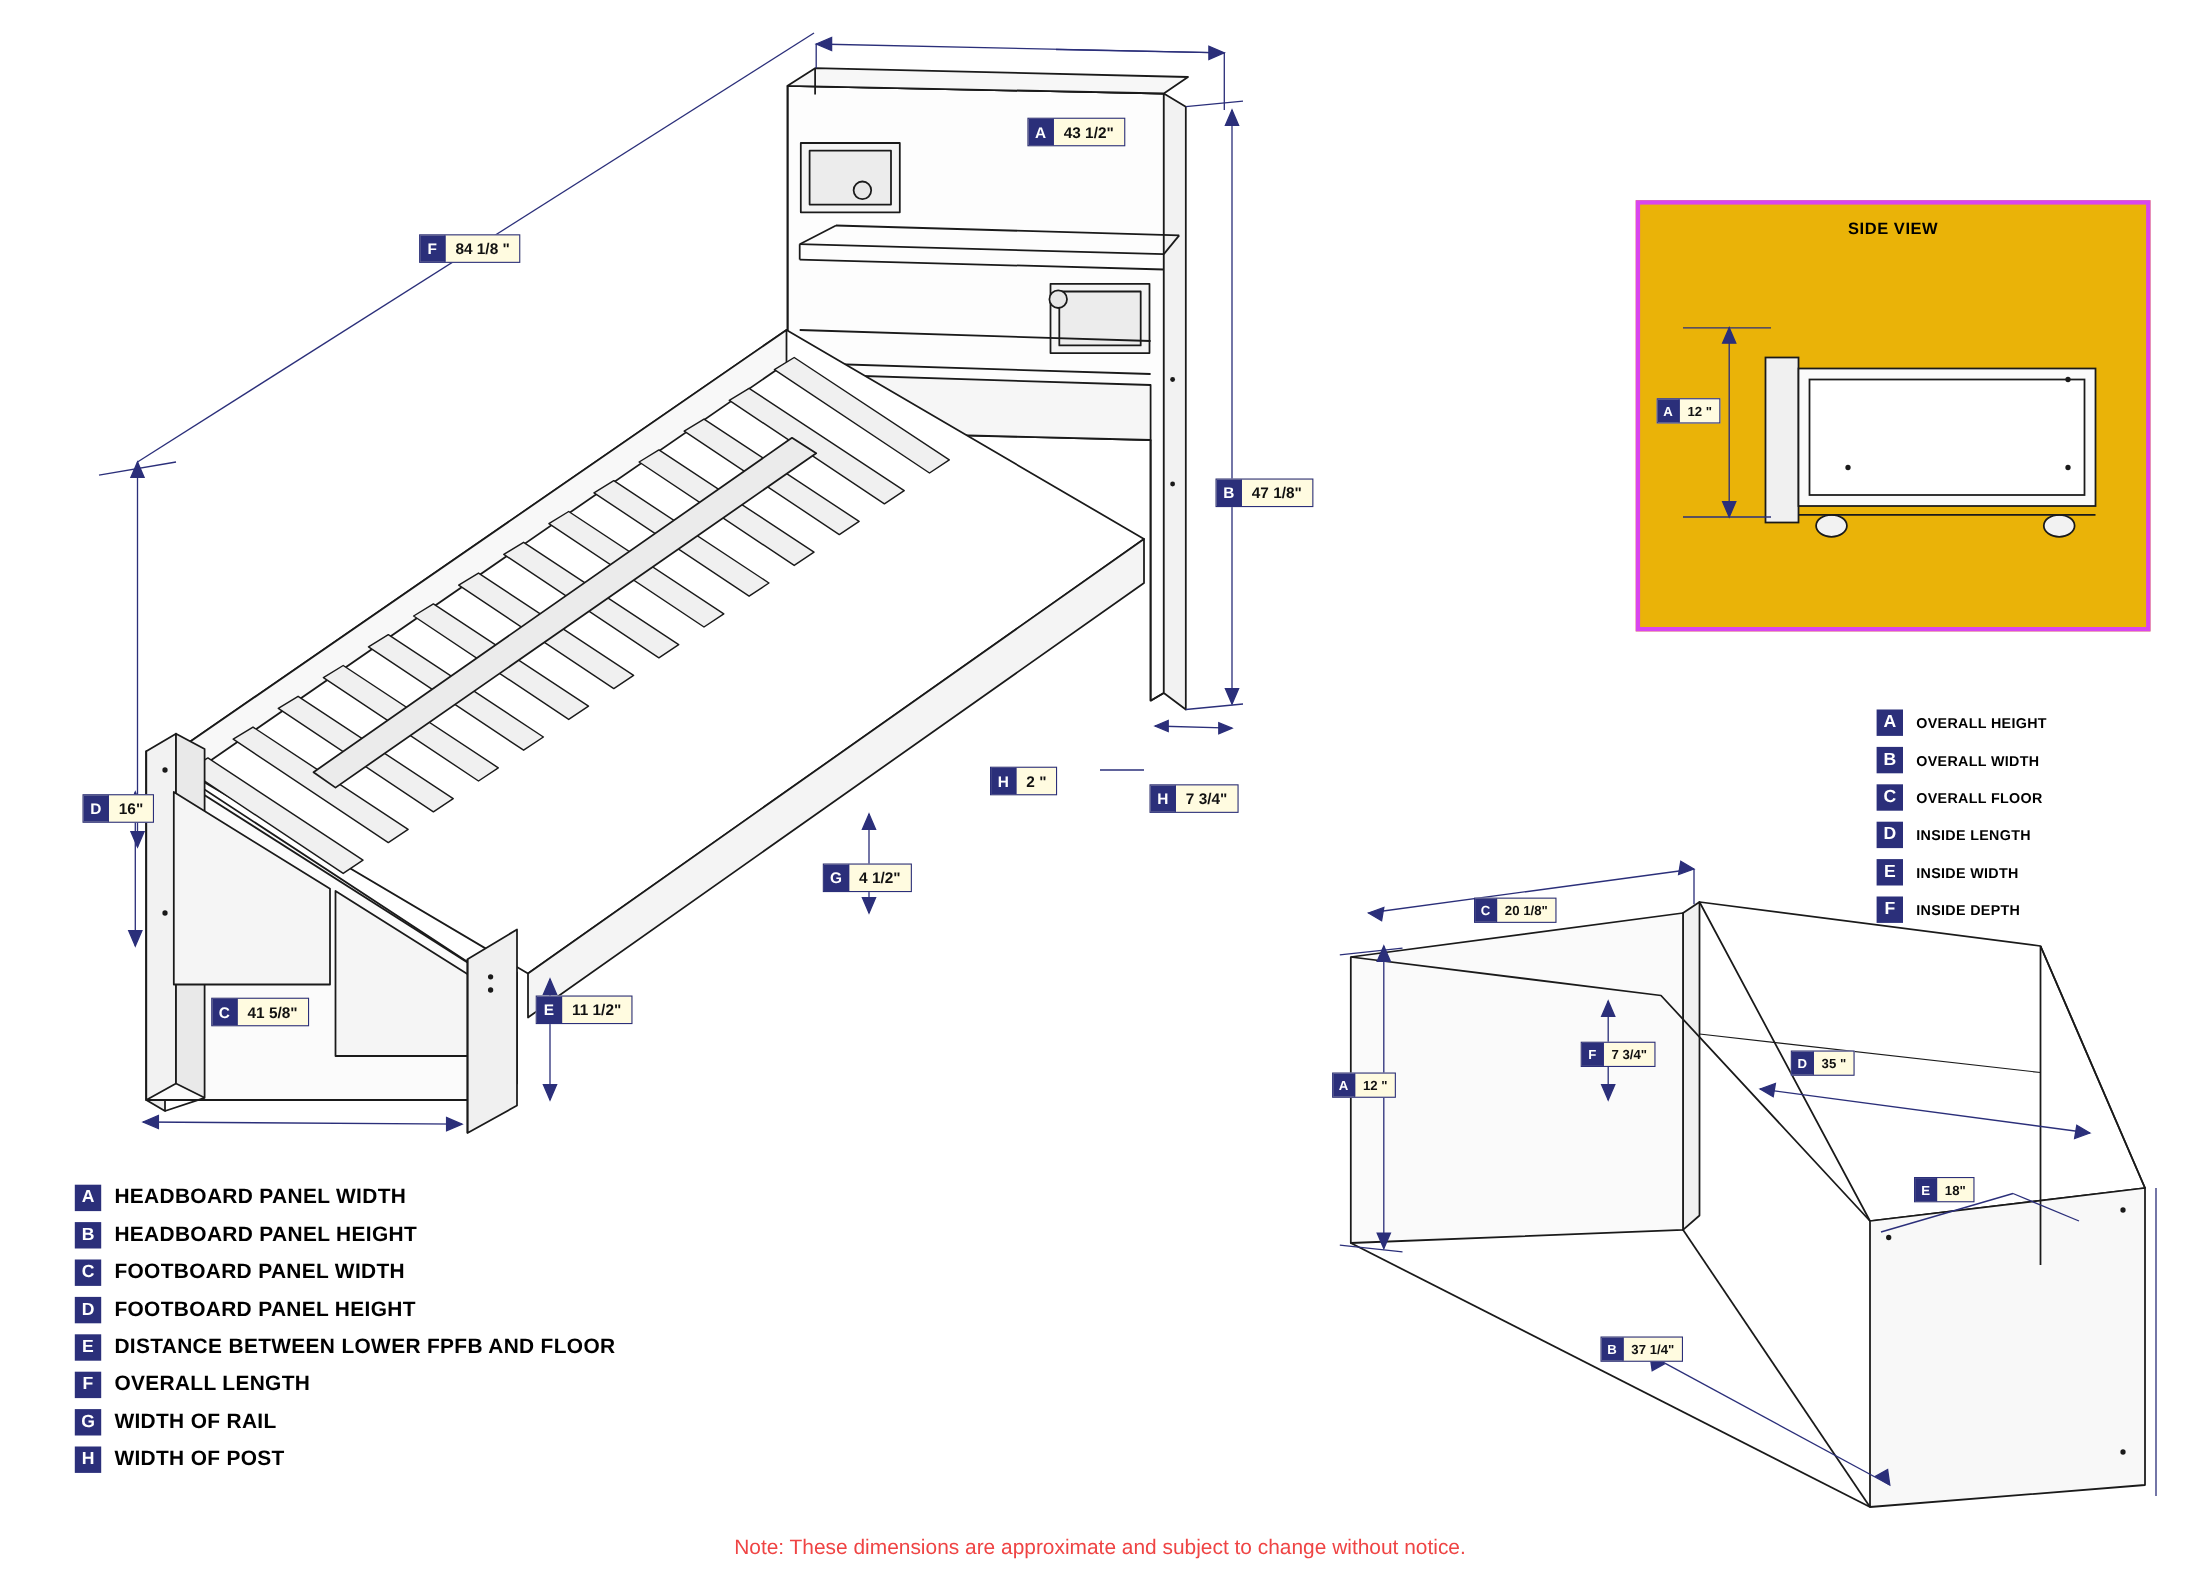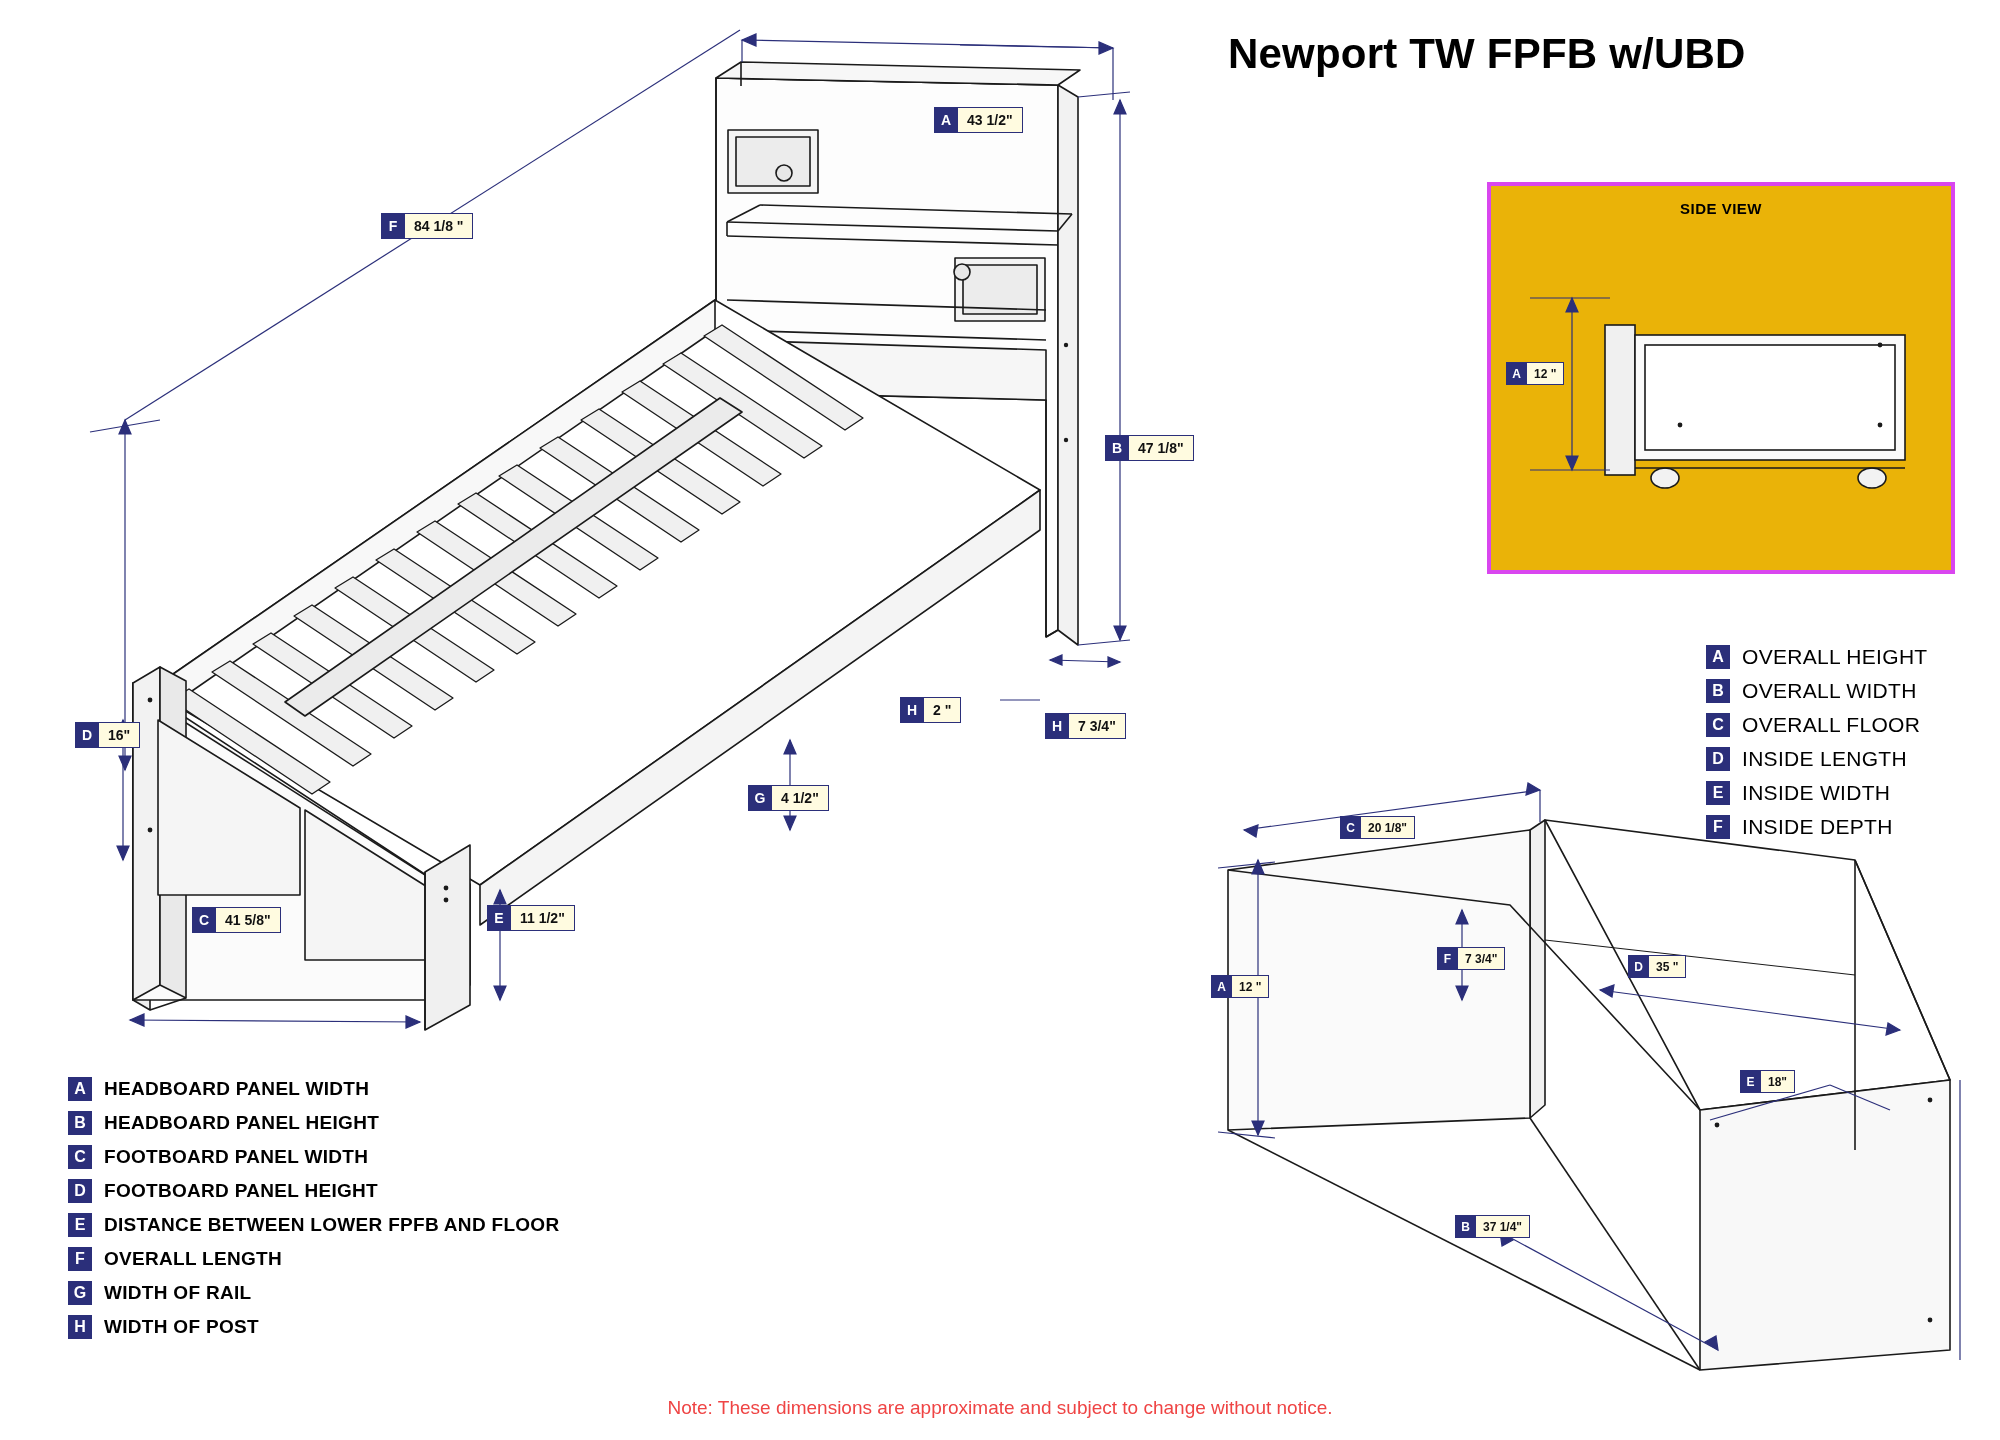--- a/index.html
+++ b/index.html
@@ -58,21 +58,21 @@
   }
 
   
   #legend-right{position:absolute;left:1706px;top:645px;}
   #legend-right .row{display:flex;align-items:center;margin-bottom:10px;}
   #legend-right .k{
     background:#2b2f7a;color:#fff;font-weight:bold;font-size:16px;
     width:24px;height:24px;display:flex;align-items:center;justify-content:center;
     margin-right:12px;
   }
-  #legend-right .t{font-size:21px;font-weight:normal;letter-spacing:.3px;white-space:nowrap;}
+  #legend-right .t{font-size:13px;font-weight:bold;letter-spacing:.3px;white-space:nowrap;}
 
   
   #legend-bottom{position:absolute;left:68px;top:1077px;}
   #legend-bottom .row{display:flex;align-items:center;margin-bottom:10px;}
   #legend-bottom .k{
     background:#2b2f7a;color:#fff;font-weight:bold;font-size:16px;
     width:24px;height:24px;display:flex;align-items:center;justify-content:center;
     margin-right:12px;
   }
   #legend-bottom .t{font-size:19px;font-weight:bold;letter-spacing:.3px;white-space:nowrap;}
@@ -83,21 +83,20 @@
   }
 
   svg{position:absolute;left:0;top:0;width:2000px;height:1440px;overflow:visible;}
   #art{z-index:2;}
 </style>
 </head>
 <body>
 
 <div class="sheet">
 
-  <div id="title">Newport TW FPFB w/UBD</div>
 
   <svg id="art" viewBox="0 0 2000 1440">
     <g fill="none" stroke="#1a1a1a" stroke-width="1.6" stroke-linejoin="round">
 
       <path d="M716 78 L1058 85 L1058 630 L1046 637 L1046 400 L716 392 Z" fill="#fdfdfd"></path>
       <path d="M716 78 L1058 85"></path>
       <path d="M716 78 L716 392"></path>
       <path d="M1058 85 L1078 97 L1078 645 L1058 630 Z" fill="#f2f2f2"></path>
       <path d="M1046 400 L1046 637"></path>
       <path d="M1058 630 L1046 637"></path>

